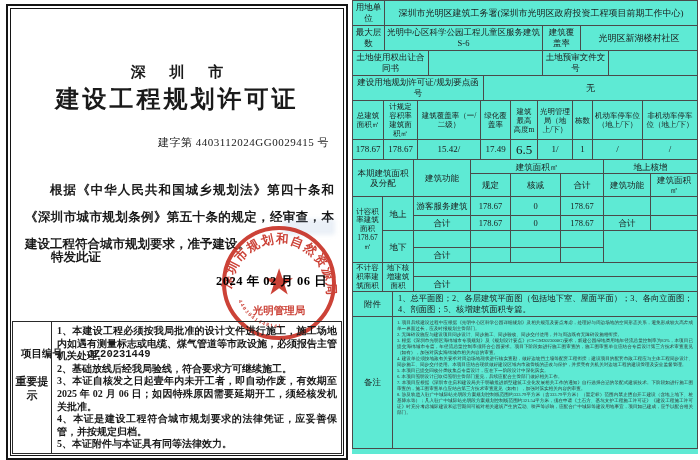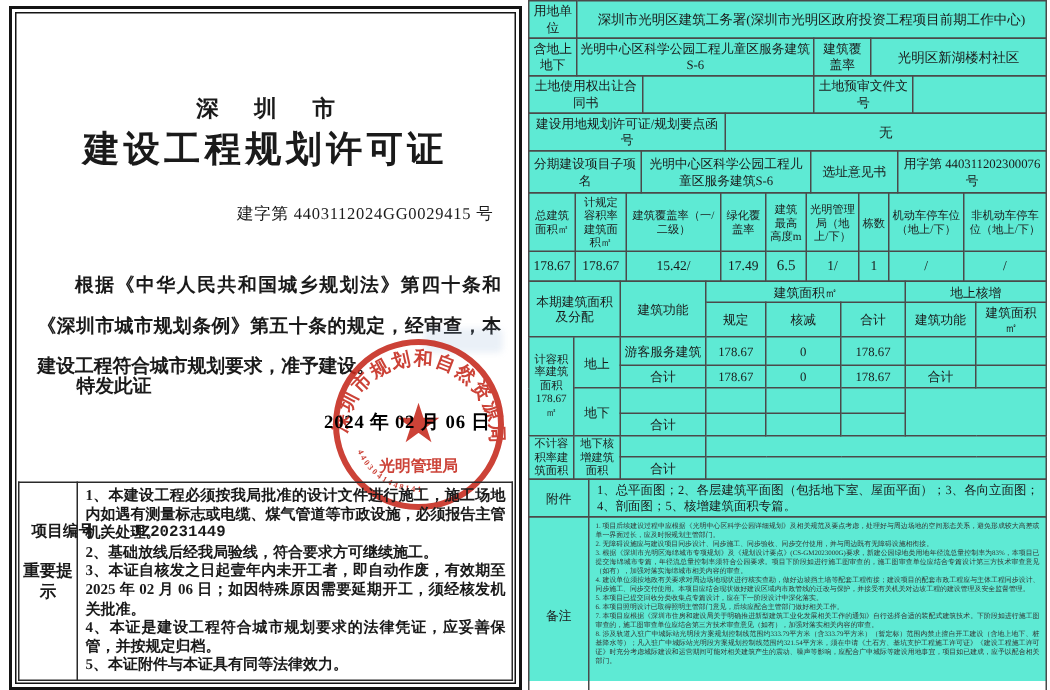--- a/index.html
+++ b/index.html
@@ -114,21 +114,21 @@
 
     <table>
       <colgroup>
           <col style="width:32px">
           <col style="width:158px">
           <col style="width:38px">
           <col>
         </colgroup>
       <tbody>
           <tr style="height:22px">
-        <td class="lab">含地上地下</td>
+        <td class="lab">最大层数</td>
         <td class="val" style="font-size:8.5px">光明中心区科学公园工程儿童区服务建筑S-6</td>
         <td class="lab">建筑覆盖率</td>
         <td class="val">光明区新湖楼村社区</td>
       </tr>
     </tbody>
       </table>
 
     <table>
       <colgroup>
           <col style="width:76px">
@@ -152,36 +152,20 @@
           <col>
         </colgroup>
       <tbody>
           <tr style="height:22px">
         <td class="lab">建设用地规划许可证/规划要点函号</td>
         <td class="val">无</td>
       </tr>
     </tbody>
       </table>
 
-    <table>
-      <colgroup>
-          <col style="width:75px">
-          <col style="width:113px">
-          <col style="width:58px">
-          <col>
-        </colgroup>
-      <tbody>
-          <tr style="height:28px">
-        <td class="lab">分期建设项目子项名</td>
-        <td class="val" style="font-size:8.5px">光明中心区科学公园工程儿童区服务建筑S-6</td>
-        <td class="lab">选址意见书</td>
-        <td class="val" style="font-size:8.5px">用字第 440311202300076 号</td>
-      </tr>
-    </tbody>
-      </table>
 
     <table class="mh">
       <colgroup>
           <col style="width:31px">
           <col style="width:34px">
           <col style="width:63px">
           <col style="width:30px">
           <col style="width:27px">
           <col style="width:35px">
           <col style="width:20px">
@@ -198,21 +182,21 @@
         <td>光明管理局（地上/下）</td>
         <td>栋数</td>
         <td>机动车停车位（地上/下）</td>
         <td>非机动车停车位（地上/下）</td>
       </tr>
       <tr style="height:20px;font-size:9px">
         <td style="font-size:9px">178.67</td>
         <td style="font-size:9px">178.67</td>
         <td style="font-size:9px">15.42/</td>
         <td style="font-size:9px">17.49</td>
-        <td style="font-size:10px">6.5</td>
+        <td style="font-size:13px">6.5</td>
         <td style="font-size:9px">1/</td>
         <td style="font-size:9px">1</td>
         <td style="font-size:9px">/</td>
         <td style="font-size:9px">/</td>
       </tr>
     </tbody>
       </table>
 
     <table class="alloc">
       <colgroup>

